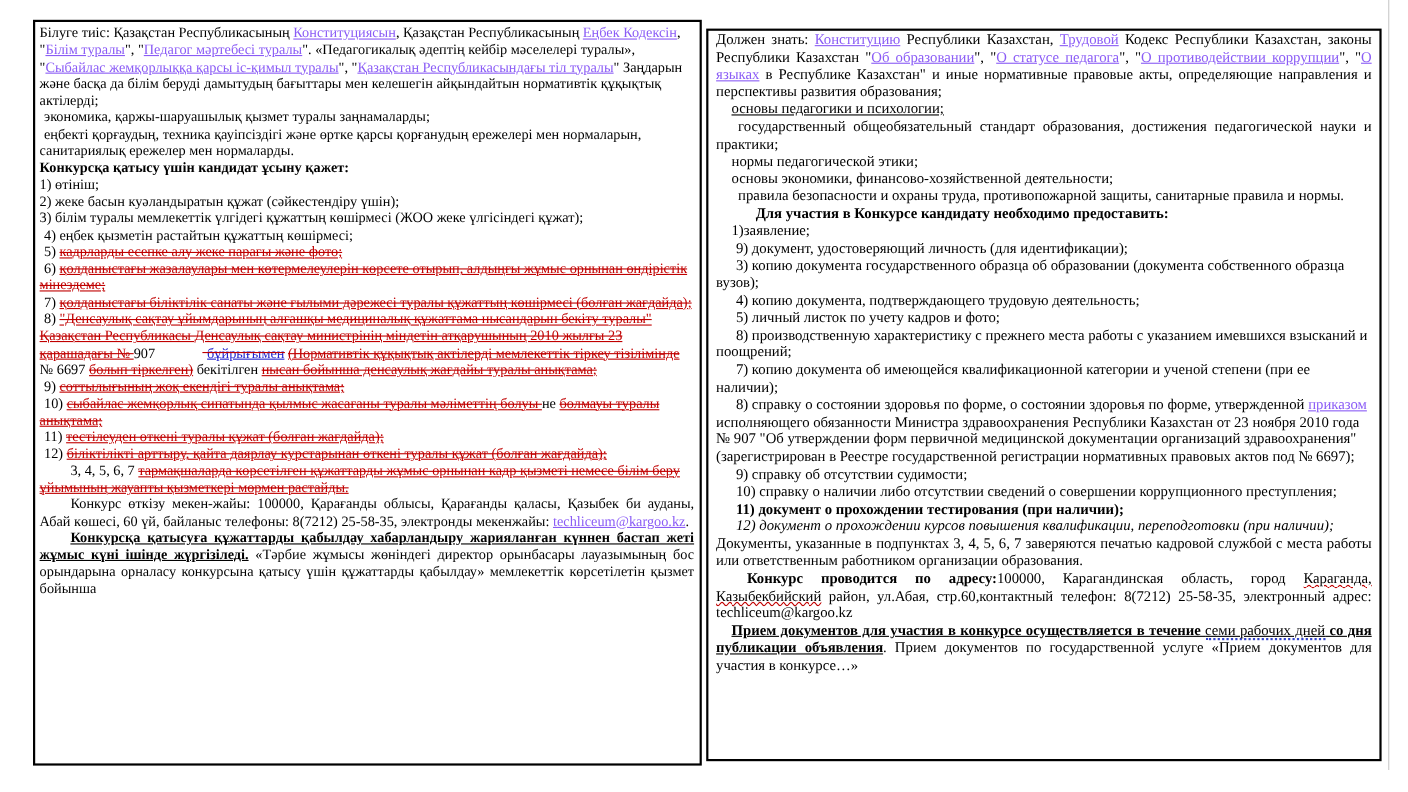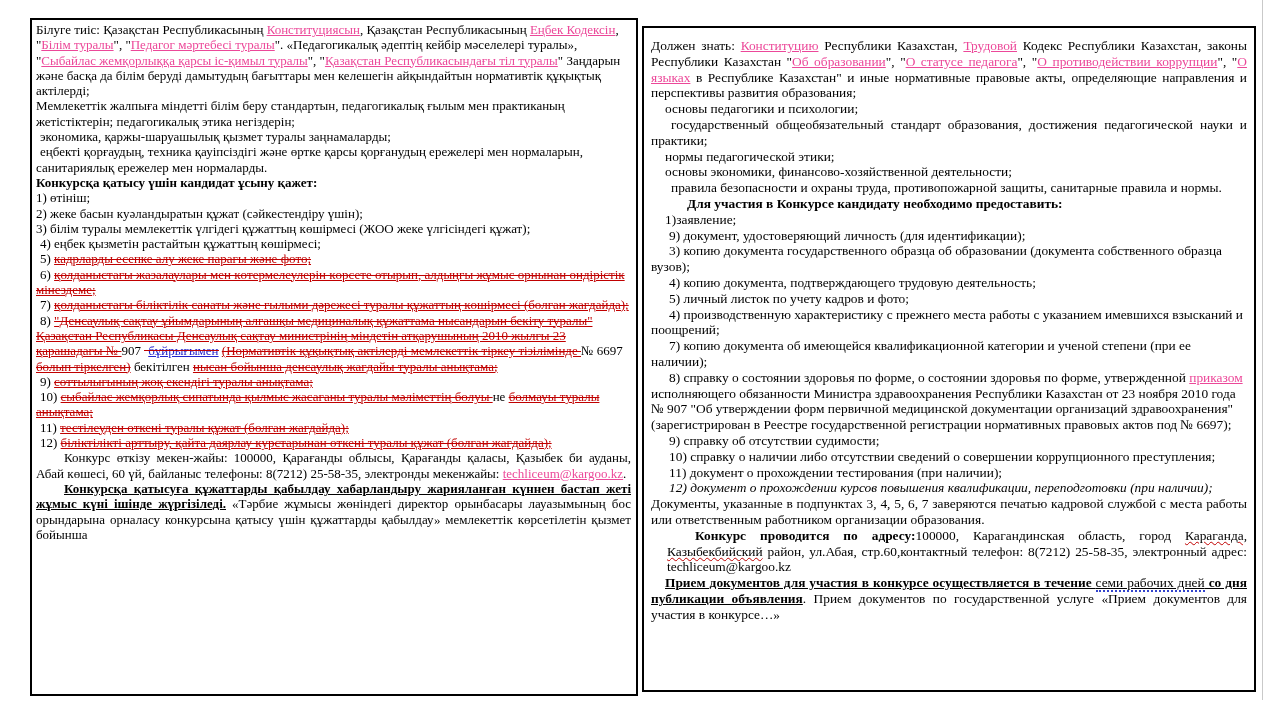--- a/index.html
+++ b/index.html
@@ -30,46 +30,47 @@
     height: 678px;
     padding: 2px 5px 2px 4px;
     font-size: 13px;
     line-height: 15.3px;
   }
   .cell-right {
     left: 642px;
     top: 26px;
     width: 614px;
     height: 666px;
-    padding: 10px 7px 2px 7px;
+    padding: 0 7px 2px 7px;
     font-size: 13.4px;
     line-height: 15.8px;
   }
   .para { text-align: left; }
   .para.justify { text-align: justify; }
   .seg-n { color: #000000; }
   .seg-b { color: #000000; font-weight: bold; }
   .seg-bu { color: #000000; font-weight: bold; text-decoration: underline; }
   a.seg-l {
-    color: #ec4899;
+    color: #8b5cf6;
     text-decoration: underline;
     cursor: pointer;
   }
   .seg-r {
     color: #c00000;
     text-decoration-line: underline line-through;
     text-decoration-color: #c00000;
     text-decoration-thickness: 1px;
   }
   a.seg-rl {
     color: #2222cc;
     text-decoration: underline;
     position: relative;
     display: inline-block;
     cursor: pointer;
+    margin-left: 40px;
   }
   a.seg-rl::after {
     content: "";
     position: absolute;
     left: 0;
     right: 0;
     top: 7px;
     border-top: 1.3px solid #c00000;
   }
   .seg-rw {
@@ -91,57 +92,57 @@
     height: 700px;
     background: #c9c9c9;
   }
 </style>
 </head>
 <body>
 
 <div class="page">
   <div class="cell cell-left">
       <div class="para"><span class="seg-n">Білуге тиіс: Қазақстан Республикасының </span><a class="seg-l" href="#">Конституциясын</a><span class="seg-n">, Қазақстан Республикасының </span><a class="seg-l" href="#">Еңбек Кодексін</a><span class="seg-n">, "</span><a class="seg-l" href="#">Білім туралы</a><span class="seg-n">", "</span><a class="seg-l" href="#">Педагог мәртебесі туралы</a><span class="seg-n">". «Педагогикалық әдептің кейбір мәселелері туралы», "</span><a class="seg-l" href="#">Сыбайлас жемқорлыққа қарсы іс-қимыл туралы</a><span class="seg-n">", "</span><a class="seg-l" href="#">Қазақстан Республикасындағы тіл туралы</a><span class="seg-n">"  Заңдарын және басқа да білім беруді дамытудың бағыттары мен келешегін айқындайтын нормативтік құқықтық актілерді;</span></div>
-      <div class="para"><span class="seg-n">Мемлекеттік жалпыға міндетті білім беру стандартын,  педагогикалық ғылым мен практиканың жетістіктерін; педагогикалық этика негіздерін;</span></div>
       <div class="para" style="text-indent: 4px;"><span class="seg-n">экономика, қаржы-шаруашылық қызмет туралы заңнамаларды;</span></div>
       <div class="para" style="text-indent: 4px;"><span class="seg-n">еңбекті қорғаудың, техника қауіпсіздігі және өртке қарсы қорғанудың ережелері мен нормаларын, санитариялық ережелер мен нормаларды.</span></div>
       <div class="para"><span class="seg-b">Конкурсқа қатысу үшін кандидат ұсыну қажет:</span></div>
       <div class="para"><span class="seg-n">1) өтініш;</span></div>
       <div class="para"><span class="seg-n">2) жеке басын куәландыратын құжат (сәйкестендіру үшін);</span></div>
       <div class="para"><span class="seg-n">3) білім туралы мемлекеттік үлгідегі құжаттың көшірмесі (ЖОО жеке үлгісіндегі құжат);</span></div>
       <div class="para" style="text-indent: 4px;"><span class="seg-n">4) еңбек қызметін растайтын құжаттың көшірмесі;</span></div>
       <div class="para" style="text-indent: 4px;"><span class="seg-n">5) </span><span class="seg-r">кадрларды есепке алу жеке парағы және фото;</span></div>
       <div class="para" style="text-indent: 4px;"><span class="seg-n">6) </span><span class="seg-r">қолданыстағы жазалаулары мен көтермелеулерін көрсете отырып, алдыңғы жұмыс орнынан өндірістік мінездеме;</span></div>
       <div class="para" style="text-indent: 4px;"><span class="seg-n">7) </span><span class="seg-r">қолданыстағы біліктілік санаты және ғылыми дәрежесі туралы құжаттың көшірмесі (болған жағдайда);</span></div>
       <div class="para" style="text-indent: 4px;"><span class="seg-n">8) </span><span class="seg-r">"Денсаулық сақтау ұйымдарының алғашқы медициналық құжаттама нысандарын бекіту туралы" Қазақстан Республикасы Денсаулық сақтау министрінің міндетін атқарушының 2010 жылғы 23 қарашадағы № </span><span class="seg-n">907 </span><a class="seg-rl" href="#">бұйрығымен</a><span class="seg-n"> </span><span class="seg-r">(Нормативтік құқықтық актілерді мемлекеттік тіркеу тізілімінде </span><span class="seg-n">№ 6697 </span><span class="seg-r">болып тіркелген)</span><span class="seg-n"> бекітілген </span><span class="seg-r">нысан бойынша денсаулық жағдайы туралы анықтама;</span></div>
       <div class="para" style="text-indent: 4px;"><span class="seg-n">9) </span><span class="seg-r">соттылығының жоқ екендігі туралы анықтама;</span></div>
       <div class="para" style="text-indent: 4px;"><span class="seg-n">10) </span><span class="seg-r">сыбайлас жемқорлық сипатында қылмыс жасағаны туралы мәліметтің болуы </span><span class="seg-n">не </span><span class="seg-r">болмауы туралы анықтама;</span></div>
       <div class="para" style="text-indent: 4px;"><span class="seg-n">11) </span><span class="seg-r">тестілеуден өткені туралы құжат (болған жағдайда);</span></div>
       <div class="para" style="text-indent: 4px;"><span class="seg-n">12) </span><span class="seg-r">біліктілікті арттыру, қайта даярлау курстарынан өткені туралы құжат (болған жағдайда);</span></div>
+      <div class="para" style="text-indent: 28px;"><span class="seg-n">3, 4, 5, 6, 7 </span><span class="seg-r">тармақшаларда көрсетілген құжаттарды жұмыс орнынан кадр қызметі немесе білім беру ұйымының жауапты қызметкері мөрмен растайды.</span></div>
       <div class="para justify" style="text-indent: 28px;"><span class="seg-n">Конкурс өткізу мекен-жайы: 100000, Қарағанды облысы, Қарағанды  қаласы, Қазыбек би ауданы, Абай көшесі, 60 үй, байланыс телефоны: 8(7212) 25-58-35, электронды мекенжайы: </span><a class="seg-l" href="#">techliceum@kargoo.kz</a><span class="seg-n">.</span></div>
       <div class="para justify" style="text-indent: 28px;"><span class="seg-bu">Конкурсқа қатысуға құжаттарды қабылдау хабарландыру жарияланған күннен бастап жеті жұмыс күні ішінде жүргізіледі.</span><span class="seg-n"> «Тәрбие жұмысы жөніндегі директор орынбасары лауазымының  бос орындарына орналасу  конкурсына қатысу үшін құжаттарды  қабылдау» мемлекеттік көрсетілетін қызмет бойынша</span></div>
     </div>
   <div class="cell cell-right">
       <div class="para justify"><span class="seg-n">Должен знать:   </span><a class="seg-l" href="#">Конституцию</a><span class="seg-n"> Республики Казахстан, </span><a class="seg-l" href="#">Трудовой</a><span class="seg-n"> Кодекс Республики Казахстан, законы Республики Казахстан "</span><a class="seg-l" href="#">Об образовании</a><span class="seg-n">", "</span><a class="seg-l" href="#">О статусе педагога</a><span class="seg-n">", "</span><a class="seg-l" href="#">О противодействии коррупции</a><span class="seg-n">", "</span><a class="seg-l" href="#">О языках</a><span class="seg-n"> в Республике Казахстан" и иные нормативные правовые акты, определяющие направления и перспективы развития образования;</span></div>
-      <div class="para" style="text-indent: 14px;"><span class="seg-n">основы педагогики и психологии;</span></div>
+      <div class="para" style="text-indent: 14px; text-decoration: underline;"><span class="seg-n">основы педагогики и психологии;</span></div>
       <div class="para justify" style="text-indent: 20px;"><span class="seg-n">государственный общеобязательный стандарт образования, достижения педагогической науки и практики;</span></div>
       <div class="para" style="text-indent: 14px;"><span class="seg-n">нормы педагогической этики;</span></div>
       <div class="para" style="text-indent: 14px;"><span class="seg-n">основы экономики, финансово-хозяйственной деятельности;</span></div>
       <div class="para justify" style="text-indent: 20px;"><span class="seg-n">правила безопасности и охраны труда, противопожарной защиты, санитарные правила и нормы.</span></div>
       <div class="para" style="text-indent: 8px; margin-left: 28px;"><span class="seg-b">Для участия в Конкурсе кандидату необходимо предоставить:</span></div>
       <div class="para" style="text-indent: 14px;"><span class="seg-n">1)заявление;</span></div>
       <div class="para" style="text-indent: 18px;"><span class="seg-n">9) документ, удостоверяющий личность (для идентификации);</span></div>
       <div class="para" style="text-indent: 18px;"><span class="seg-n">3) копию документа государственного образца об образовании (документа собственного образца вузов);</span></div>
       <div class="para" style="text-indent: 18px;"><span class="seg-n">4) копию документа, подтверждающего трудовую деятельность;</span></div>
       <div class="para" style="text-indent: 18px;"><span class="seg-n">5) личный листок по учету кадров и фото;</span></div>
-      <div class="para" style="text-indent: 18px;"><span class="seg-n">4) производственную характеристику с прежнего места работы с указанием имевшихся взысканий и поощрений;</span></div>
+      <div class="para" style="text-indent: 18px;"><span class="seg-n">8) производственную характеристику с прежнего места работы с указанием имевшихся взысканий и поощрений;</span></div>
       <div class="para" style="text-indent: 18px;"><span class="seg-n">7) копию документа об имеющейся квалификационной категории и ученой степени (при ее наличии);</span></div>
       <div class="para" style="text-indent: 18px;"><span class="seg-n">8) справку о состоянии здоровья по форме, о состоянии здоровья по форме, утвержденной </span><a class="seg-l" href="#">приказом</a><span class="seg-n"> исполняющего обязанности Министра здравоохранения Республики Казахстан от 23 ноября 2010 года № 907 "Об утверждении форм первичной медицинской документации организаций здравоохранения" (зарегистрирован в Реестре государственной регистрации нормативных правовых актов под № 6697);</span></div>
       <div class="para" style="text-indent: 18px;"><span class="seg-n">9) справку об отсутствии судимости;</span></div>
       <div class="para" style="text-indent: 18px;"><span class="seg-n">10) справку о наличии либо отсутствии сведений о совершении коррупционного преступления;</span></div>
-      <div class="para" style="text-indent: 18px;"><span class="seg-n">11) документ о прохождении тестирования (при наличии);</span></div>
+      <div class="para" style="text-indent: 18px; font-weight: bold;"><span class="seg-n">11) документ о прохождении тестирования (при наличии);</span></div>
       <div class="para" style="text-indent: 18px; font-style: italic;"><span class="seg-n">12) документ о прохождении курсов повышения квалификации, переподготовки (при наличии);</span></div>
       <div class="para justify"><span class="seg-n">Документы, указанные в подпунктах 3, 4, 5, 6, 7 заверяются печатью кадровой службой с места работы или ответственным работником организации образования.</span></div>
-      <div class="para justify" style="text-indent: 28px; margin-left: 16px;"><span class="seg-b">Конкурс проводится по адресу:</span><span class="seg-n">100000, Карагандинская область, город </span><span class="seg-rw">Караганда, Казыбекбийский</span><span class="seg-n"> район, ул.Абая, стр.60,контактный телефон: 8(7212) 25-58-35, электронный адрес: techliceum@kargoo.kz</span></div>
+      <div class="para justify" style="text-indent: 28px;"><span class="seg-b">Конкурс проводится по адресу:</span><span class="seg-n">100000, Карагандинская область, город </span><span class="seg-rw">Караганда, Казыбекбийский</span><span class="seg-n"> район, ул.Абая, стр.60,контактный телефон: 8(7212) 25-58-35, электронный адрес: techliceum@kargoo.kz</span></div>
       <div class="para justify" style="text-indent: 14px;"><span class="seg-bu">Прием документов для участия в конкурсе осуществляется в течение </span><span class="seg-buw">семи рабочих дней</span><span class="seg-bu"> со дня публикации объявления</span><span class="seg-n">. Прием документов по государственной услуге «Прием документов для участия в конкурсе…»</span></div>
     </div>
   <div class="scroll-edge"></div>
 </div>
 
 </body></html>

